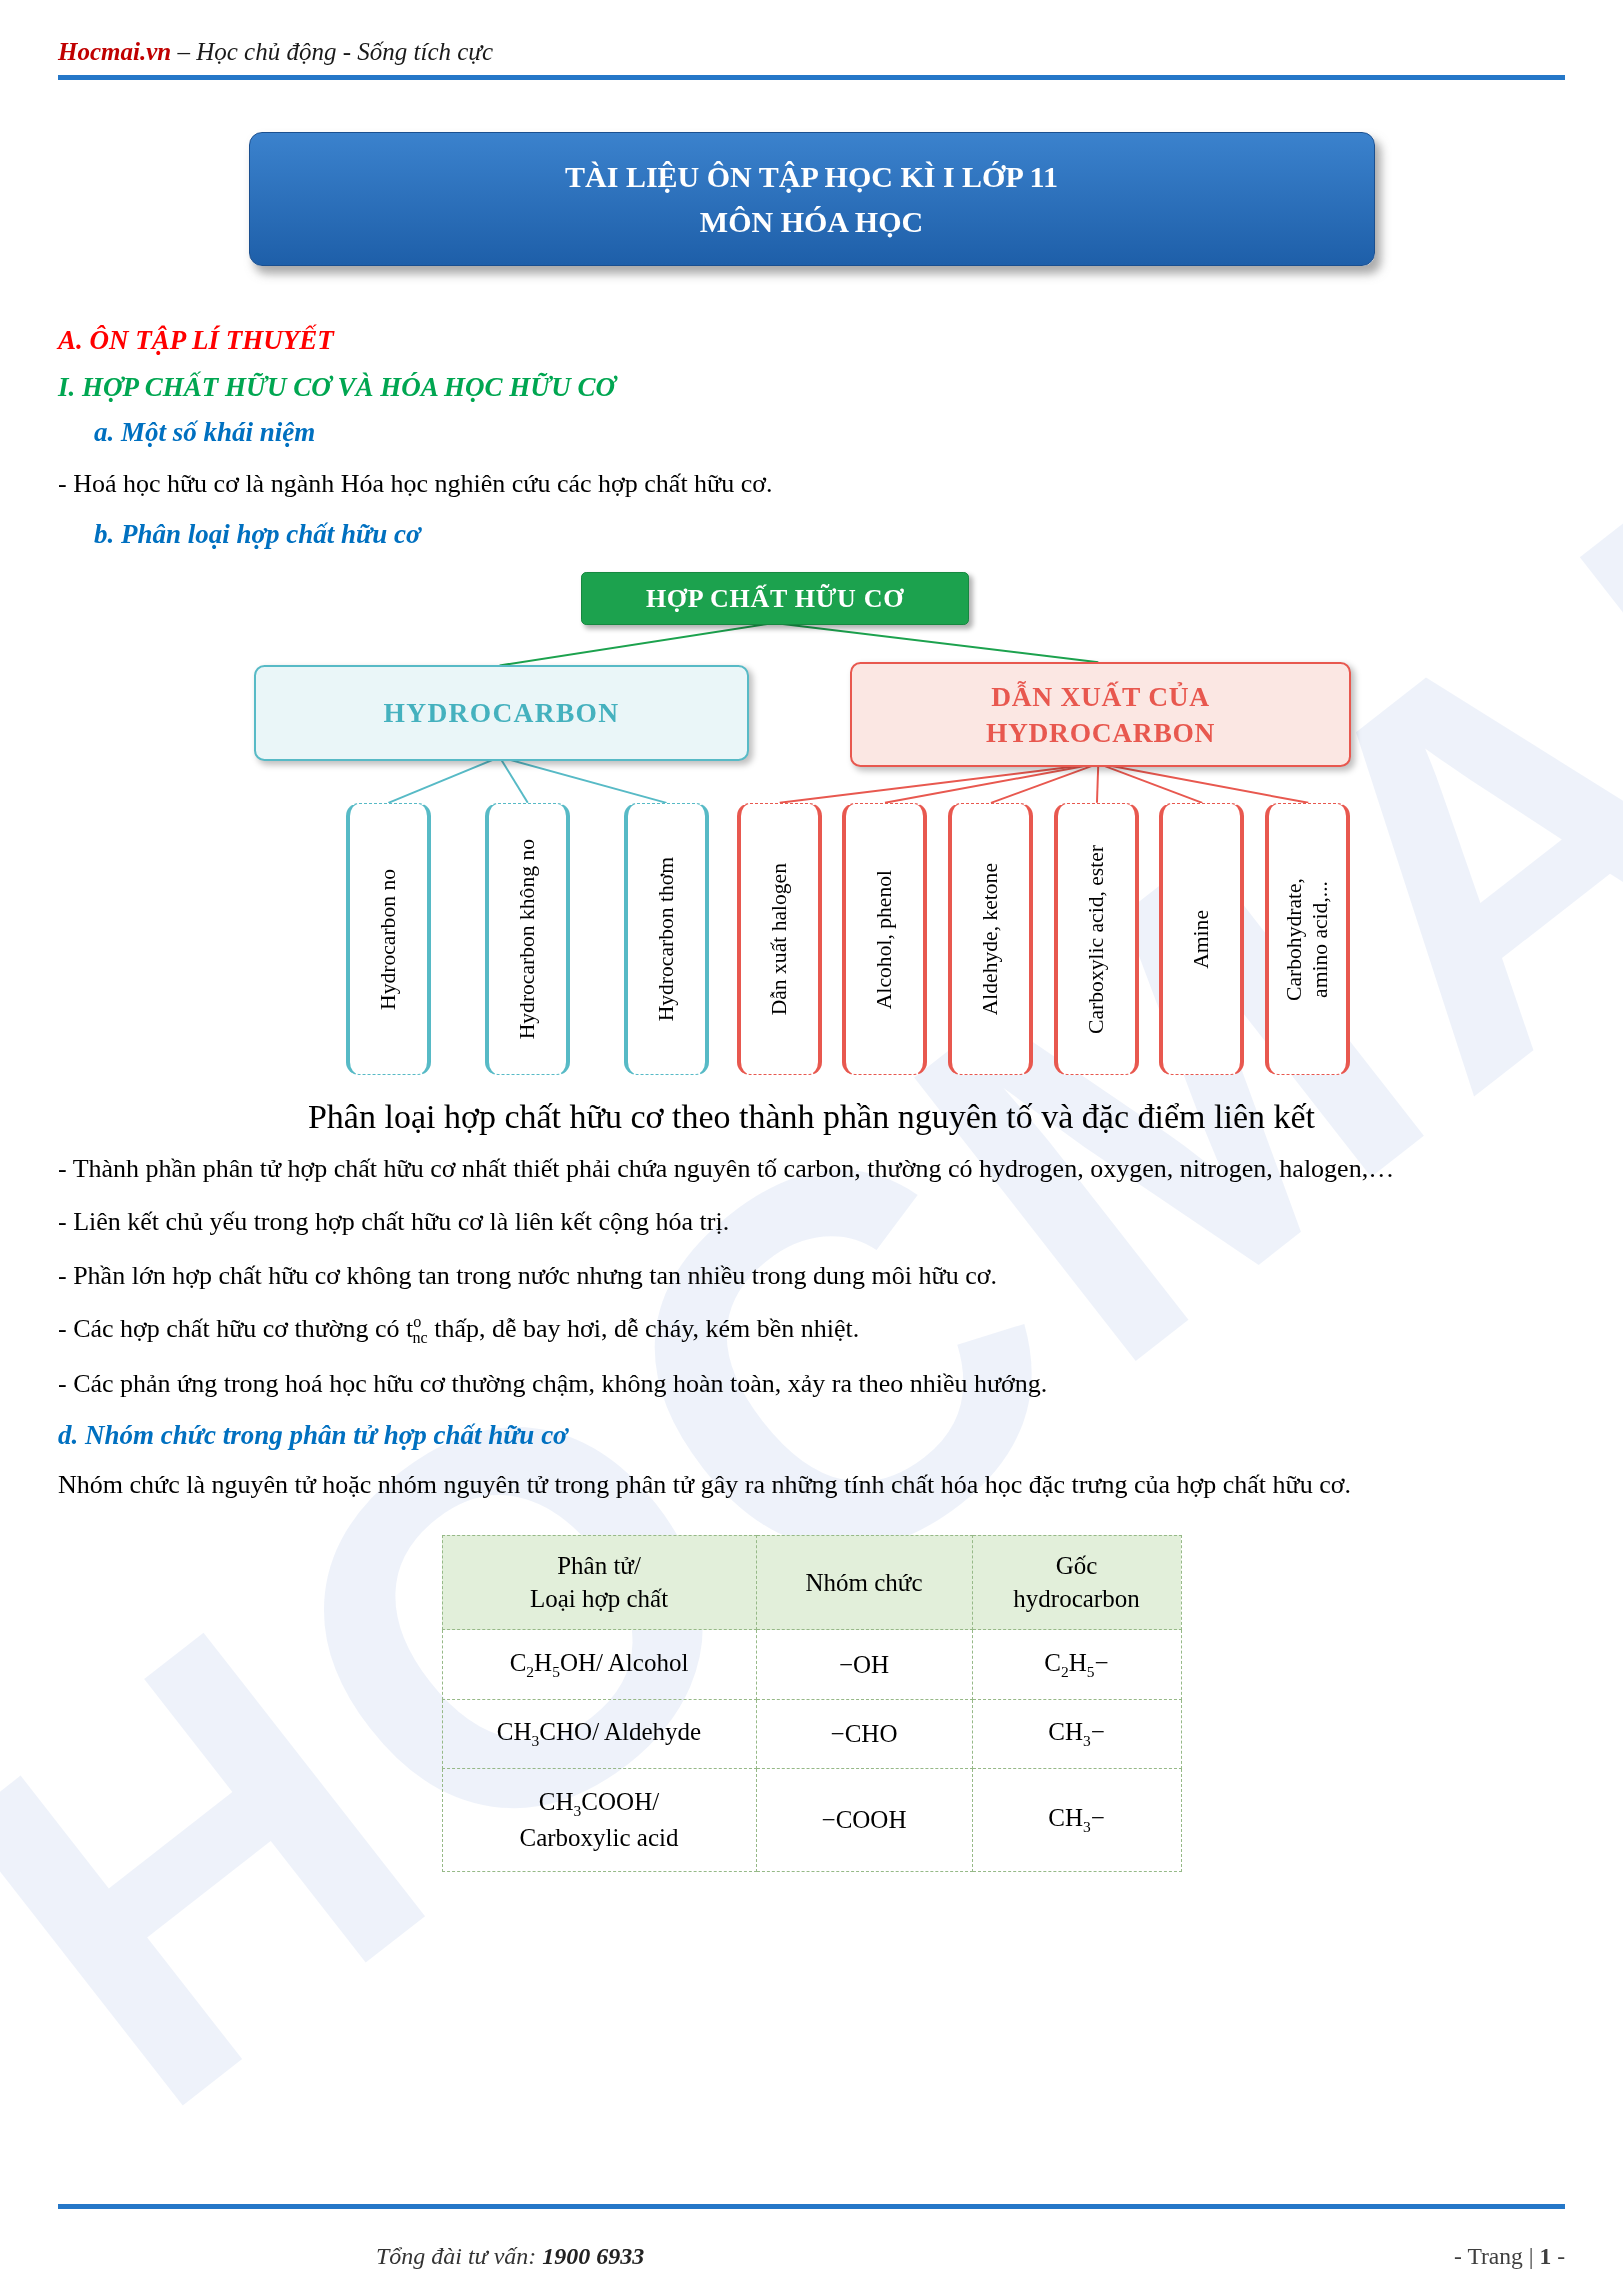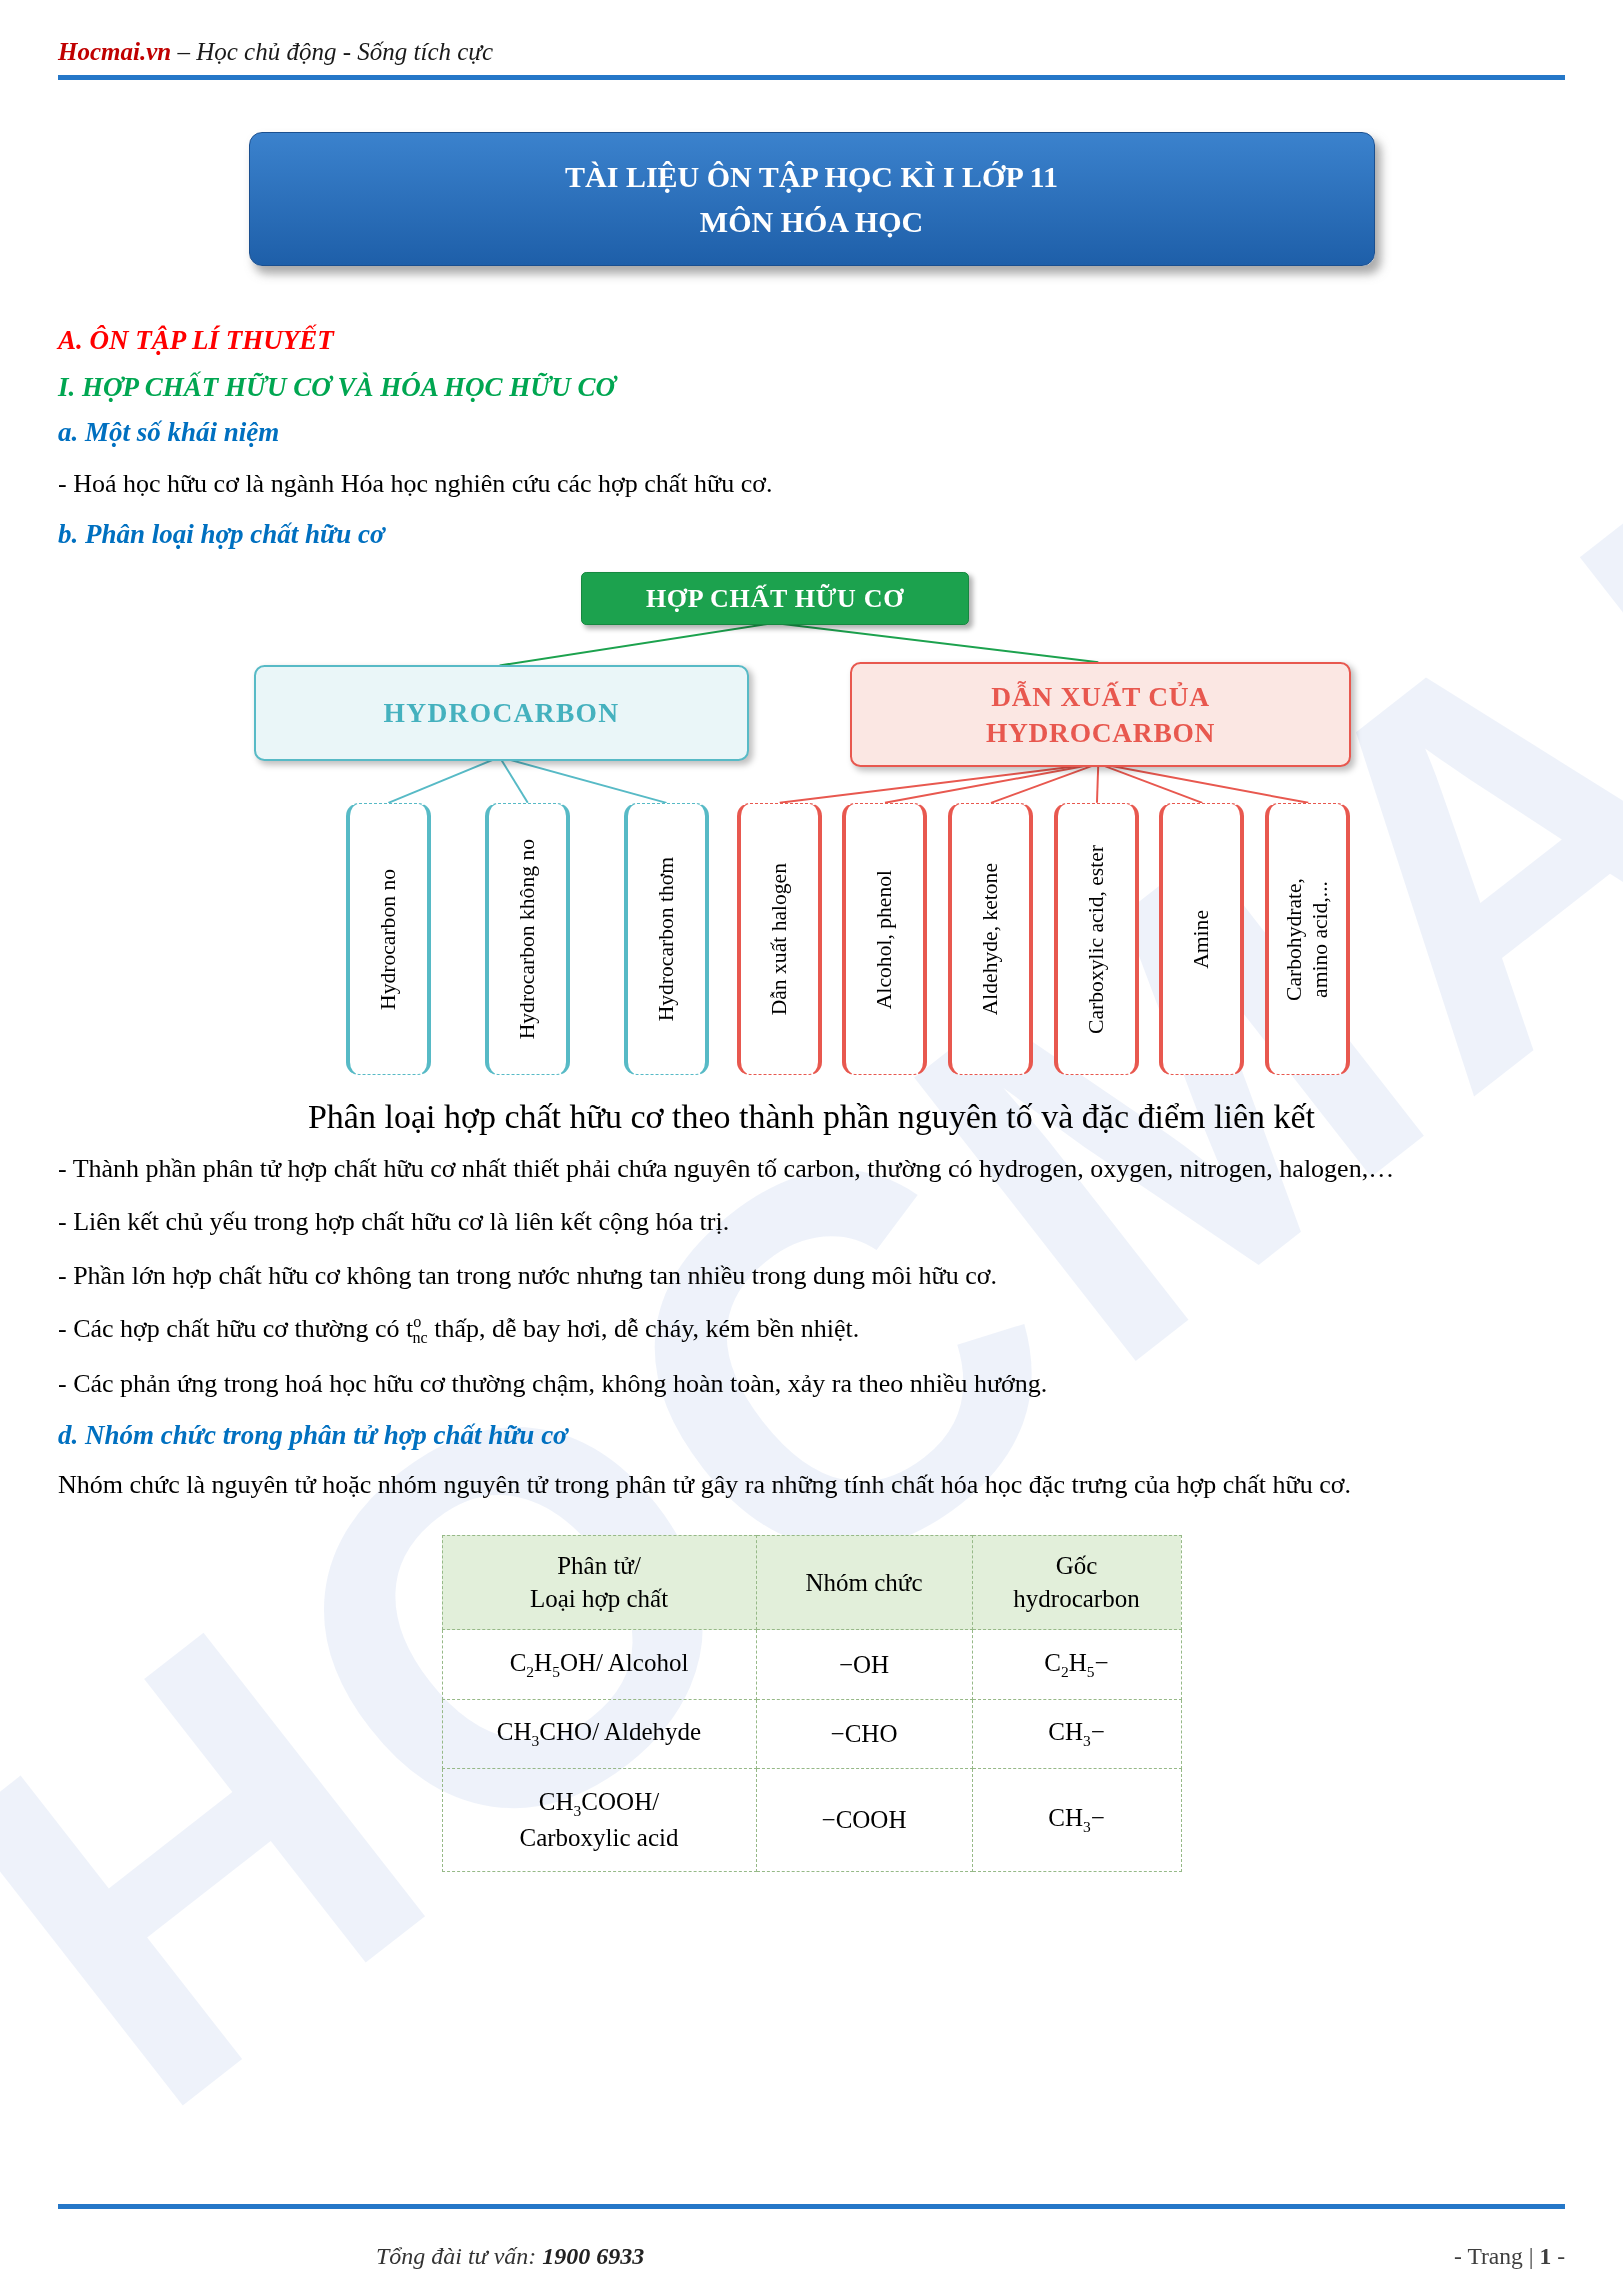--- a/index.html
+++ b/index.html
@@ -50,21 +50,21 @@
     font-size: 30px;
     line-height: 1.5;
     padding: 21px 6px;
   }
 
   
   .h { font-weight: bold; font-size: 27px; font-style: italic; }
   .h-red   { color: #FF0000; margin-top: 59px; }
   .h-green { color: #00A651; margin-top: 15.7px; }
   .h-blue  { color: #0070C0; }
-  .mt22 { margin-top: 14.4px; }
+  .mt22 { margin-top: 14.4px; margin-left: 36px; }
   .mt24 { margin-top: 15.7px; }
 
   
   .body-p {
     font-size: 26px;
     line-height: 1.6;
     text-align: justify;
     margin: 14.4px 0 0;
   }
   sub, sup { font-size: 0.62em; }

